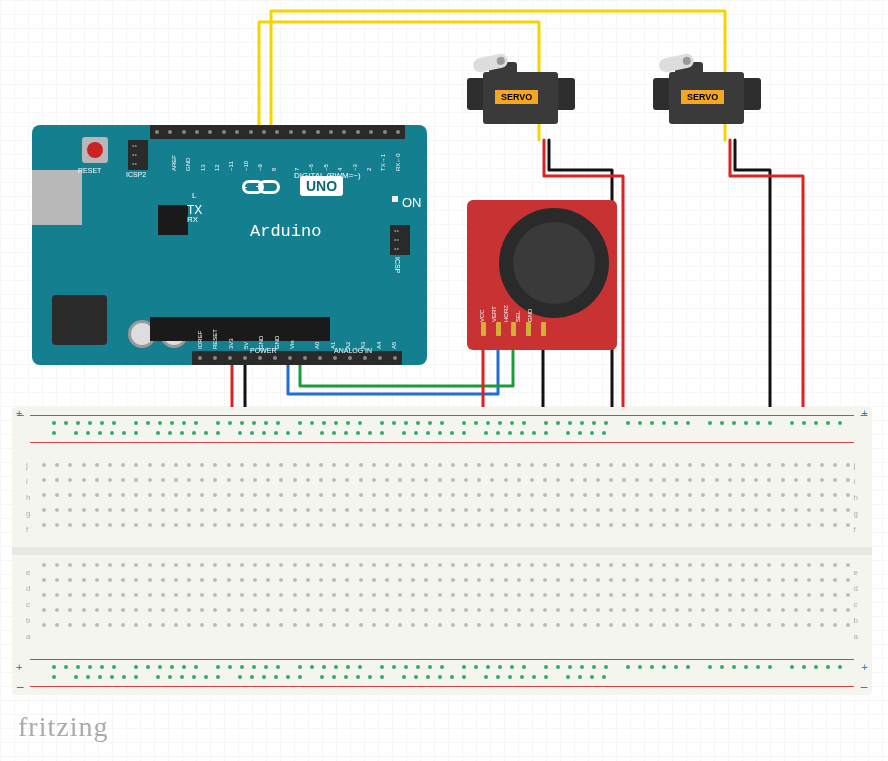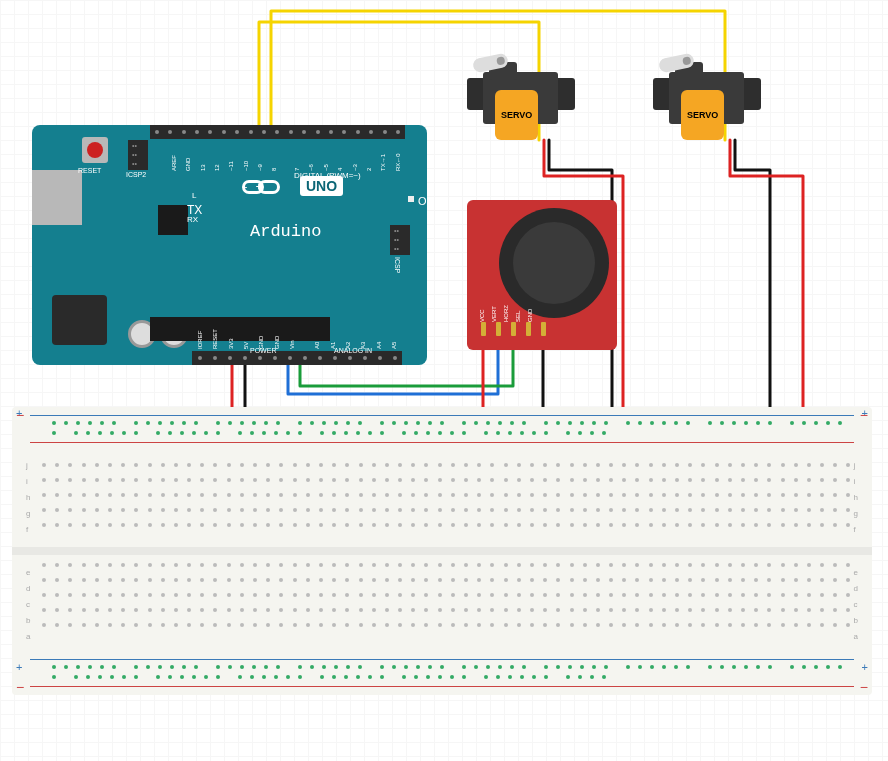--- a/index.html
+++ b/index.html
@@ -30,38 +30,38 @@
 .ard-pins-top{position:absolute;left:118px;top:16px;width:255px;height:30px;font-size:6px;color:#fff;display:flex;justify-content:space-around}
 .ard-pins-top span{writing-mode:vertical-rl;transform:rotate(180deg)}
 .ard-pins-bot{position:absolute;left:160px;top:202px;width:210px;height:22px;font-size:6px;color:#fff;display:flex;justify-content:space-around}
 .ard-pins-bot span{writing-mode:vertical-rl;transform:rotate(180deg)}
 .ard-logo{position:absolute;left:210px;top:55px;width:60px;height:24px}
 .ard-logo-inf{width:22px;height:14px;border:3px solid #fff;border-radius:9px;display:inline-block}
 .ard-logo-pm{color:#fff;font-size:10px;position:absolute;left:2px;top:1px}
 .ard-logo-uno{position:absolute;left:58px;top:-4px;color:#0c6676;background:#fff;font-weight:bold;padding:2px 6px;font-size:14px;border-radius:3px}
 .ard-name{position:absolute;left:218px;top:97px;color:#fff;font-size:17px;font-family:Liberation Mono, monospace}
 .ard-digital{position:absolute;left:262px;top:46px;color:#fff;font-size:8px}
-.ard-on{position:absolute;left:386px;top:70px;color:#fff;font-size:11px}
+.ard-on{position:absolute;left:370px;top:70px;color:#fff;font-size:13px}
 .ard-on::before{content:"";position:absolute;left:-10px;top:1px;width:6px;height:6px;background:#eee}
 .ard-tx{position:absolute;left:155px;top:78px;color:#fff;font-size:12px}
 .ard-rx{position:absolute;left:155px;top:90px;color:#fff;font-size:8px}
 .ard-l{position:absolute;left:160px;top:66px;color:#fff;font-size:8px}
 .ard-power-lbl{position:absolute;left:218px;top:222px;color:#fff;font-size:7px}
 .ard-analog-lbl{position:absolute;left:302px;top:222px;color:#fff;font-size:7px}
 
 
 .servo{position:absolute;width:120px;height:85px}
 .servo-body{position:absolute;left:20px;top:20px;width:75px;height:52px;background:#3a3a3a;border-radius:3px}
 .servo-tab{position:absolute;top:26px;width:18px;height:32px;background:#2e2e2e}
 .servo-tab.l{left:4px;border-radius:3px 0 0 3px}
 .servo-tab.r{right:8px;border-radius:0 3px 3px 0}
 .servo-top{position:absolute;left:26px;top:10px;width:28px;height:18px;background:#3a3a3a;border-radius:3px}
 .servo-horn{position:absolute;left:10px;top:4px;width:35px;height:14px;background:#ddd;border-radius:7px;transform:rotate(-12deg)}
 .servo-horn::before{content:"";position:absolute;right:3px;top:3px;width:8px;height:8px;background:#999;border-radius:50%}
-.servo-lbl{position:absolute;left:32px;top:38px;background:#f5a623;padding:20px 6px;font-size:9px;font-weight:bold;border-radius:6px}
+.servo-lbl{position:absolute;left:32px;top:38px;background:#f5a623;padding:2px 6px;font-size:9px;font-weight:bold;border-radius:0}
 .servo1{left:463px;top:52px}
 .servo2{left:649px;top:52px}
 
 
 .joy{position:absolute;left:467px;top:200px;width:150px;height:150px;background:#c83232;border-radius:6px}
 .joy-stick{position:absolute;left:32px;top:8px;width:110px;height:110px;background:#2a2a2a;border-radius:50%}
 .joy-stick::after{content:"";position:absolute;left:14px;top:14px;width:82px;height:82px;background:#3a3a3a;border-radius:50%}
 .joy-pins{position:absolute;left:14px;bottom:8px;width:100px;height:20px;display:flex;gap:10px}
 .joy-pins span{width:5px;height:14px;background:#d4af37;border-radius:1px}
 .joy-lbl{position:absolute;left:12px;bottom:28px;font-size:6px;color:#fff;display:flex;gap:6px}
@@ -1142,13 +1142,14 @@
     <div class="bb-plus" style="left:4px;top:0">+</div>
     <div class="bb-minus" style="left:4px;top:22">−</div>
     <div class="bb-plus" style="right:4px;top:0">+</div>
     <div class="bb-minus" style="right:4px;top:22">−</div>
     <div class="bb-plus" style="left:4px;bottom:22px">+</div>
     <div class="bb-minus" style="left:4px;bottom:0">−</div>
     <div class="bb-plus" style="right:4px;bottom:22px">+</div>
     <div class="bb-minus" style="right:4px;bottom:0">−</div>
   </div>
 
+  <div class="fritzing">fritzing</div>
 </div>
 
 </body></html>

